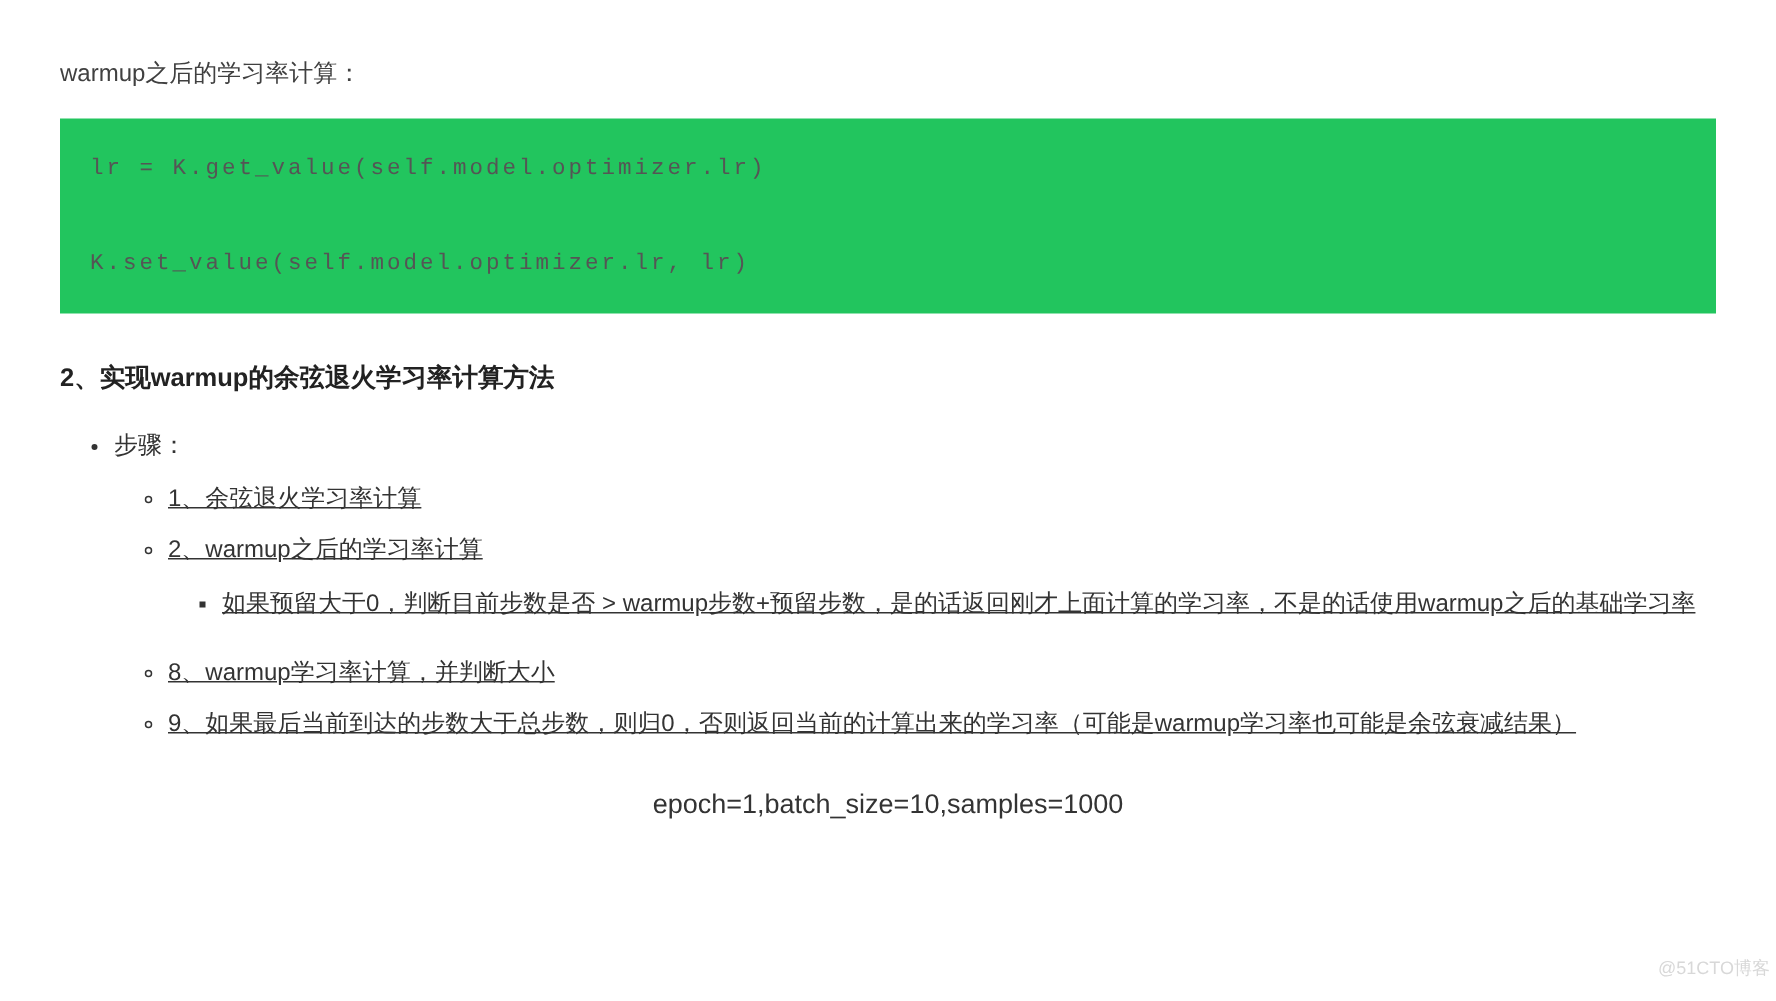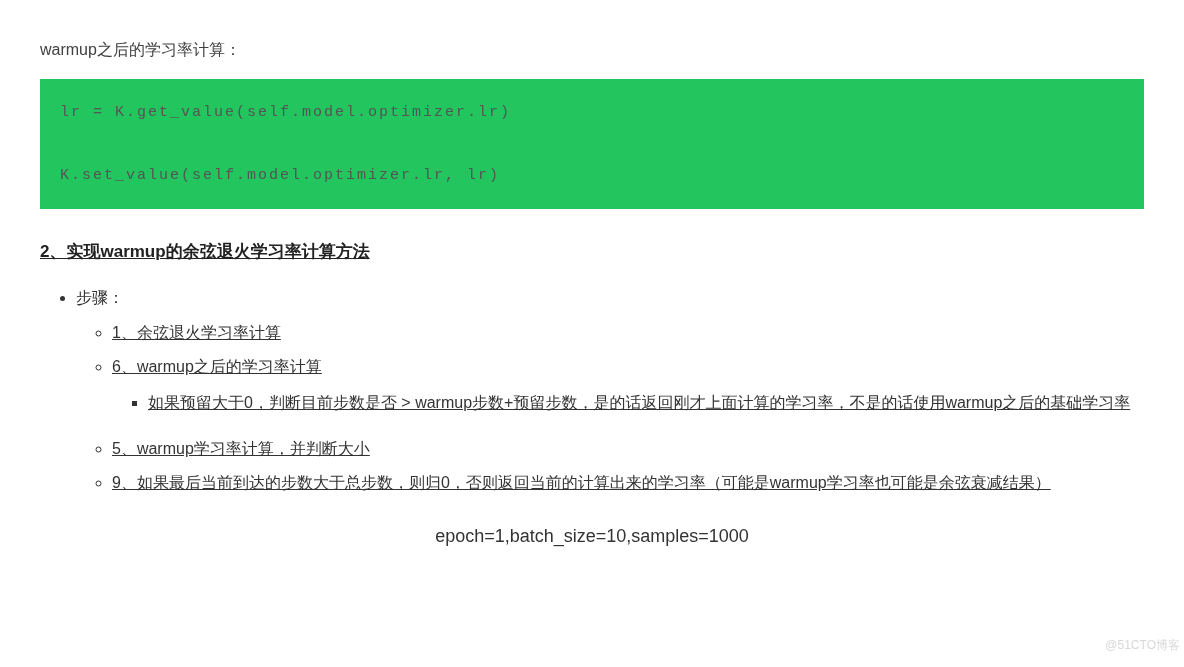--- a/index.html
+++ b/index.html
@@ -24,21 +24,20 @@
     font-size: 15px;
     line-height: 2.1;
     white-space: pre;
     margin-bottom: 28px;
   }
   h2.section {
     font-size: 17px;
     font-weight: 700;
     color: #222;
     margin: 24px 0 16px 0;
-    text-decoration: underline;
   }
   ul.top {
     list-style: disc;
     padding-left: 36px;
     margin: 0;
   }
   ul.top > li { margin-bottom: 6px; }
   ul.sub {
     list-style: circle;
     padding-left: 36px;
@@ -76,26 +75,26 @@
 K.set_value(self.model.optimizer.lr, lr)</div>
 
 <h2 class="section">2、实现warmup的余弦退火学习率计算方法</h2>
 
 <ul class="top">
   <li>
     <span>步骤：</span>
     <ul class="sub">
       <li>1、余弦退火学习率计算</li>
       <li>
-        <span>6、warmup之后的学习率计算</span>
+        <span>2、warmup之后的学习率计算</span>
         <ul class="subsub">
           <li>如果预留大于0，判断目前步数是否 &gt; warmup步数+预留步数，是的话返回刚才上面计算的学习率，不是的话使用warmup之后的基础学习率</li>
         </ul>
       </li>
-      <li>5、warmup学习率计算，并判断大小</li>
+      <li>8、warmup学习率计算，并判断大小</li>
       <li>9、如果最后当前到达的步数大于总步数，则归0，否则返回当前的计算出来的学习率（可能是warmup学习率也可能是余弦衰减结果）</li>
     </ul>
   </li>
 </ul>
 
 <div class="caption">epoch=1,batch_size=10,samples=1000</div>
 
 <div class="watermark">@51CTO博客</div>
 
 </body></html>

